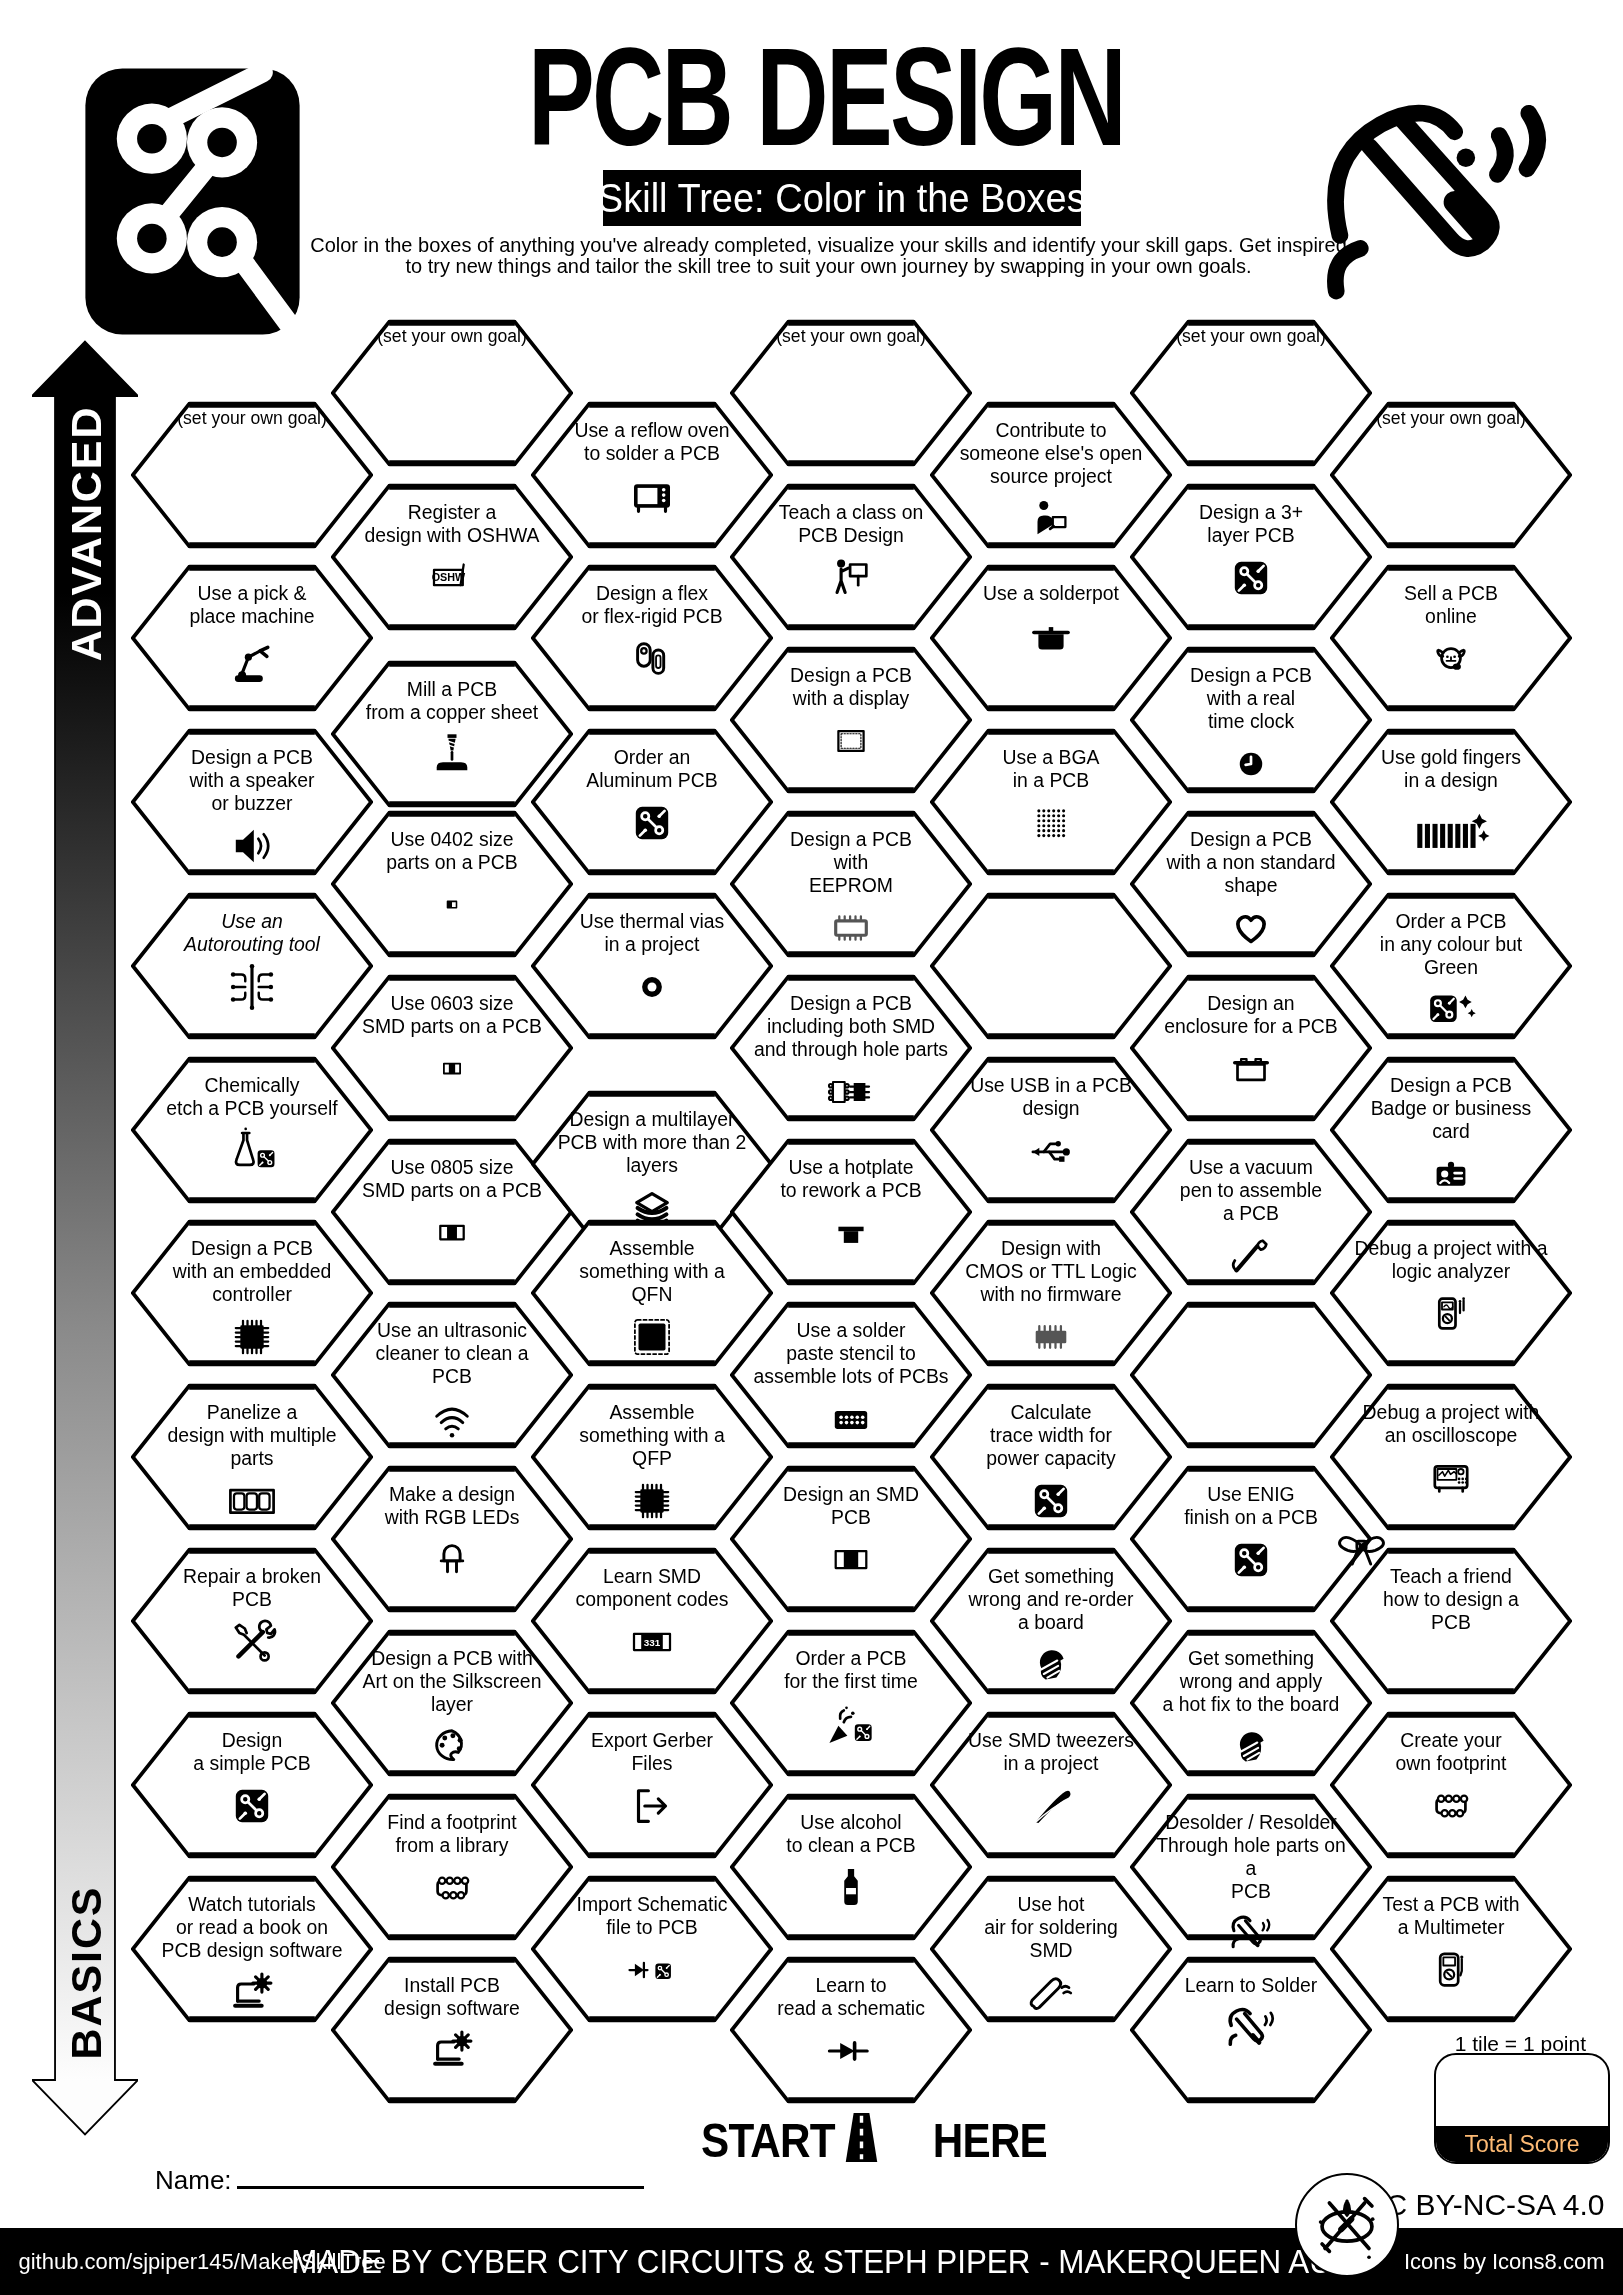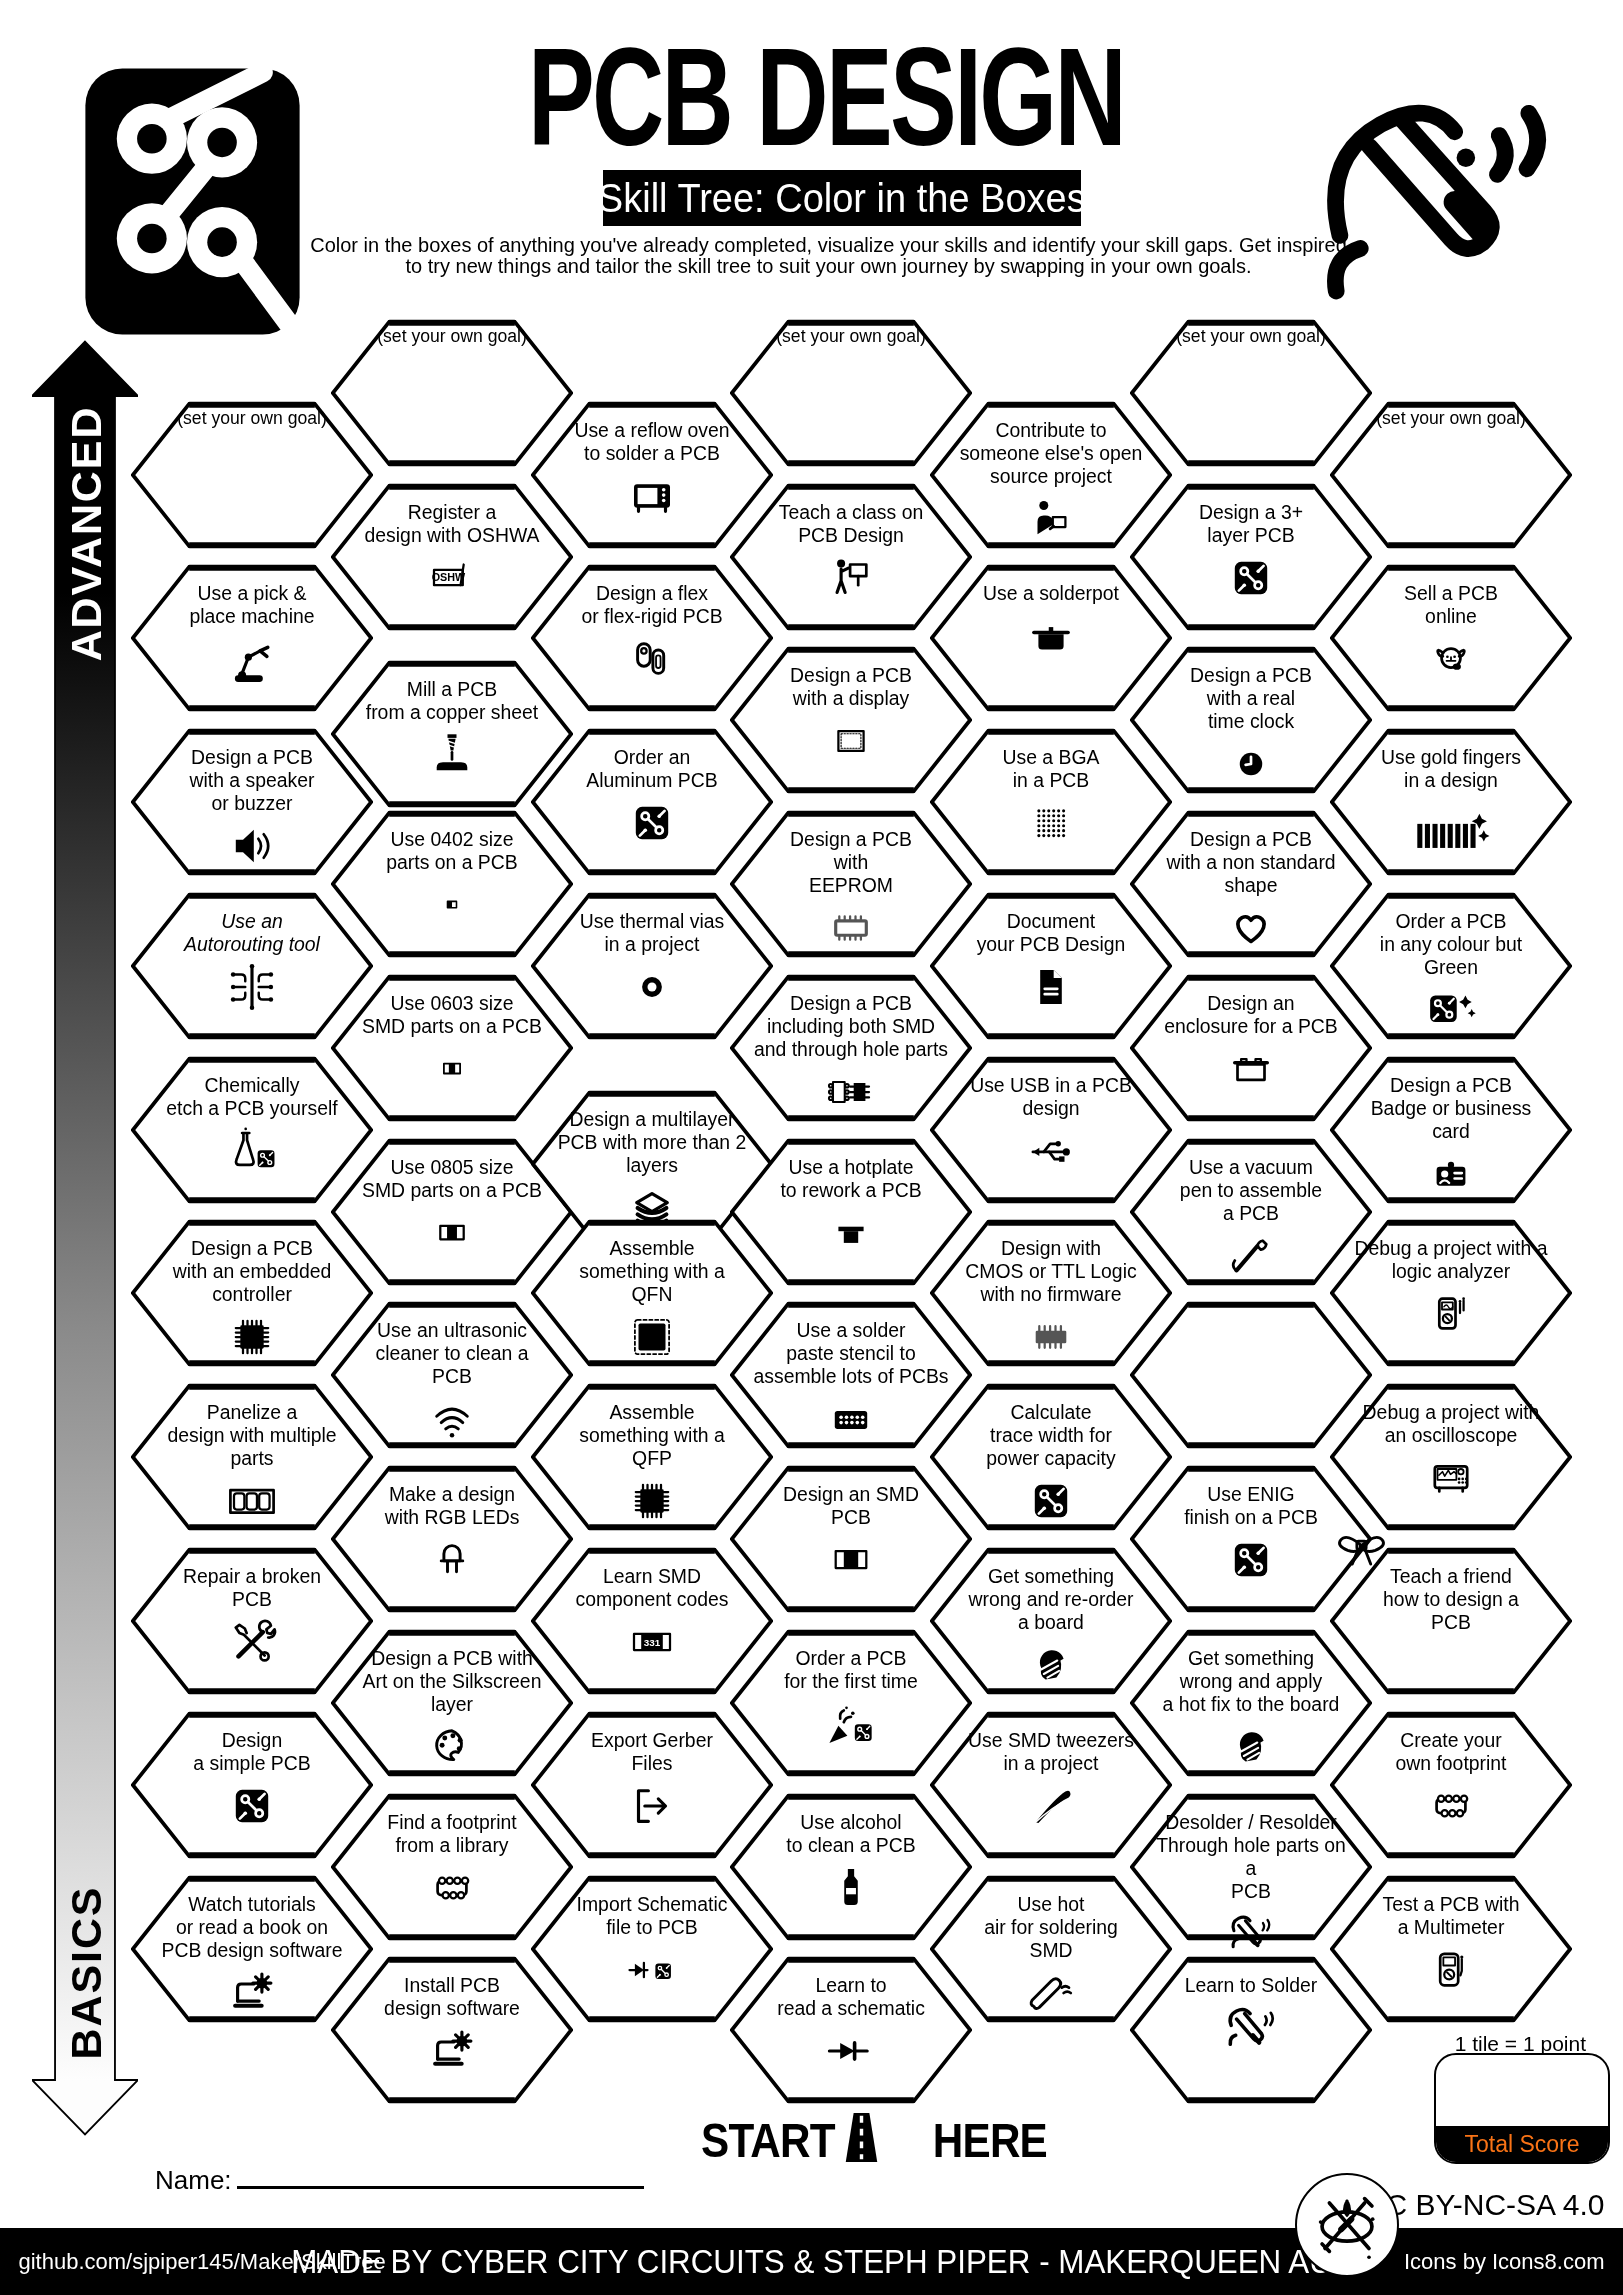--- a/index.html
+++ b/index.html
@@ -27,21 +27,21 @@
   .hex-goal .hex-inner{padding-top:4.6px;}
   .hex-icon{margin-top:4.6px;line-height:0;}
   .hex-deco{position:absolute;left:-2.8px;top:-22px;line-height:0;}
   
   .start-word{position:absolute;font-size:48px;font-weight:900;letter-spacing:-0.9px;transform:scaleX(0.88);white-space:nowrap;}
   .name-row{position:absolute;left:155px;top:2159px;font-size:26px;}
   .name-line{display:inline-block;width:407px;border-bottom:3.2px solid #000;height:27px;margin-left:5.6px;}
   .tile-point{position:absolute;right:37px;top:2032px;font-size:21px;text-align:right;}
   .score-box{position:absolute;left:1434px;top:2053px;width:176px;height:111px;background:#fff;
              border:2.8px solid #000;border-radius:22px;overflow:hidden;box-sizing:border-box;}
-  .score-box .bar{position:absolute;left:0;right:0;bottom:0;height:36px;background:#000;color:#f97316;
+  .score-box .bar{position:absolute;left:0;right:0;bottom:0;height:36px;background:#000;color:#fdba74;
              display:flex;align-items:center;justify-content:center;font-size:23px;}
   .license{position:absolute;right:18.5px;top:2188px;font-size:30px;}
   .crest{position:absolute;left:1295px;top:2173px;width:100px;height:100px;border-radius:50%;
          background:#fff;border:2.3px solid #000;z-index:5;display:flex;align-items:center;justify-content:center;}
   .footer{position:absolute;left:0;right:0;bottom:0;height:67px;background:#000;color:#fff;
           display:flex;align-items:center;z-index:2;}
   .footer .f-left{position:absolute;left:18.5px;font-size:22px;}
   .footer .f-center{position:absolute;left:0;right:0;text-align:center;font-size:33px;transform:scaleX(0.95);}
   .footer .f-right{position:absolute;right:18.5px;font-size:22px;}
 </style>
@@ -913,29 +913,20 @@
                 <circle cx="88" cy="88" r="3.4"></circle>
               </g>
             </svg></div>
         </div>
       </div>
       <div class="hex" style="left: 930px; top: 892px;">
         <svg class="border" width="242" height="148" viewBox="0 0 524 320">
       <polygon points="4,160 126,6 398,6 520,160 398,314 126,314" fill="#fff" stroke="#000" stroke-width="8"></polygon>
       <path d="M126 8 H398 M126 312 H398" stroke="#000" stroke-width="13"></path>
         </svg>
-        <div class="hex-inner">
-          <div class="hex-label">Document
-your PCB Design</div>
-          <div class="hex-icon"><svg viewBox="0 0 120 120" width="54" height="54" fill="none" stroke="#000" stroke-width="7" stroke-linecap="round" stroke-linejoin="round">
-              <path d="M36 22 h30 l18 18 v58 H36 z" fill="#000" stroke="none"></path>
-              <path d="M66 22 v18 h18 z" fill="#fff" stroke="none"></path>
-              <path d="M46 64 h28 M46 76 h28" stroke="#fff" stroke-width="6"></path>
-            </svg></div>
-        </div>
       </div>
       <div class="hex" style="left: 930px; top: 1056px;">
         <svg class="border" width="242" height="148" viewBox="0 0 524 320">
       <polygon points="4,160 126,6 398,6 520,160 398,314 126,314" fill="#fff" stroke="#000" stroke-width="8"></polygon>
       <path d="M126 8 H398 M126 312 H398" stroke="#000" stroke-width="13"></path>
         </svg>
         <div class="hex-inner">
           <div class="hex-label">Use USB in a PCB
 design</div>
           <div class="hex-icon"><svg viewBox="0 0 120 120" width="54" height="54" fill="none" stroke="#000" stroke-width="7" stroke-linecap="round" stroke-linejoin="round">

